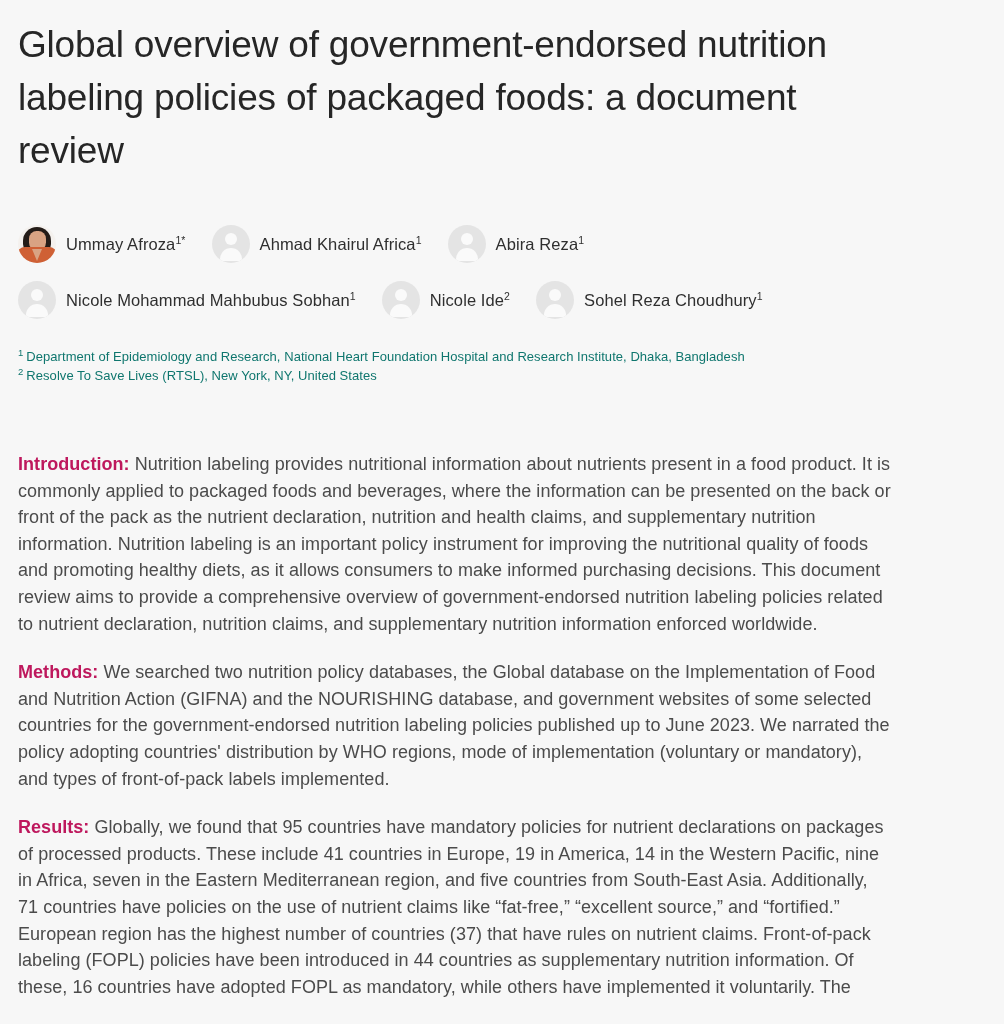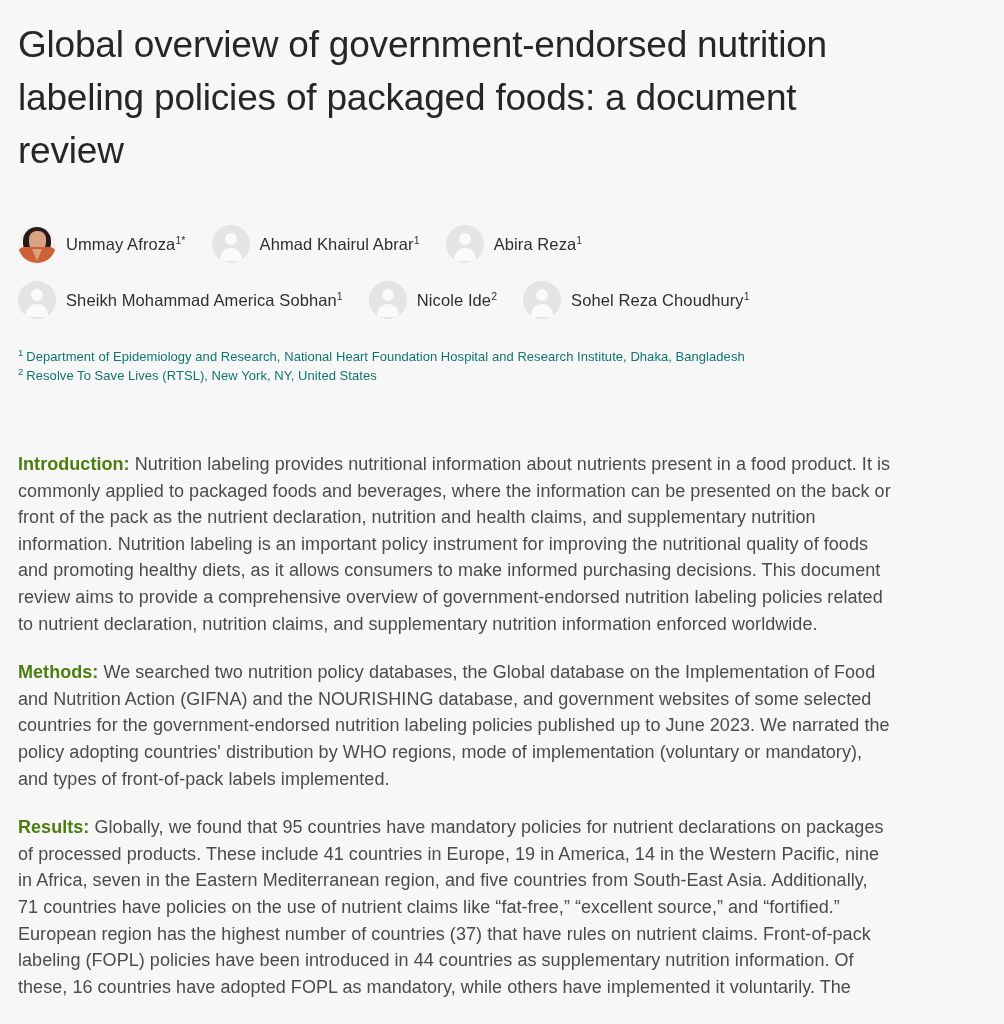--- a/index.html
+++ b/index.html
@@ -163,21 +163,21 @@
   .abstract p {
     font-size: 18px;
     line-height: 26.6px;
     color: #4b4b4b;
     margin: 0 0 22px 0;
     max-width: 985px;
     letter-spacing: 0.05px;
   }
   .abstract p .lead {
     font-weight: 700;
-    color: #4d7c0f;
+    color: #be185d;
   }
 </style>
 </head>
 <body>
 
 <div class="page">
 
   <h1 class="article-title">Global overview of government-endorsed nutrition labeling policies of packaged foods: a document review</h1>
 
   <div class="authors">
@@ -190,37 +190,37 @@
             <span class="ph-body"></span>
             <span class="ph-collar"></span>
         </span>
         <span class="author-name"><span>Ummay Afroza</span><sup>1*</sup></span>
       </div>
       <div class="author">
         <span class="avatar">
             <span class="silhouette-head"></span>
             <span class="silhouette-body"></span>
           </span>
-        <span class="author-name"><span>Ahmad Khairul Abrar</span><sup>1</sup></span>
+        <span class="author-name"><span>Ahmad Khairul Africa</span><sup>1</sup></span>
       </div>
       <div class="author">
         <span class="avatar">
             <span class="silhouette-head"></span>
             <span class="silhouette-body"></span>
           </span>
         <span class="author-name"><span>Abira Reza</span><sup>1</sup></span>
       </div>
     </div>
     <div class="author-row">
       <div class="author">
         <span class="avatar">
             <span class="silhouette-head"></span>
             <span class="silhouette-body"></span>
           </span>
-        <span class="author-name"><span>Sheikh Mohammad America Sobhan</span><sup>1</sup></span>
+        <span class="author-name"><span>Nicole Mohammad Mahbubus Sobhan</span><sup>1</sup></span>
       </div>
       <div class="author">
         <span class="avatar">
             <span class="silhouette-head"></span>
             <span class="silhouette-body"></span>
           </span>
         <span class="author-name"><span>Nicole Ide</span><sup>2</sup></span>
       </div>
       <div class="author">
         <span class="avatar">

